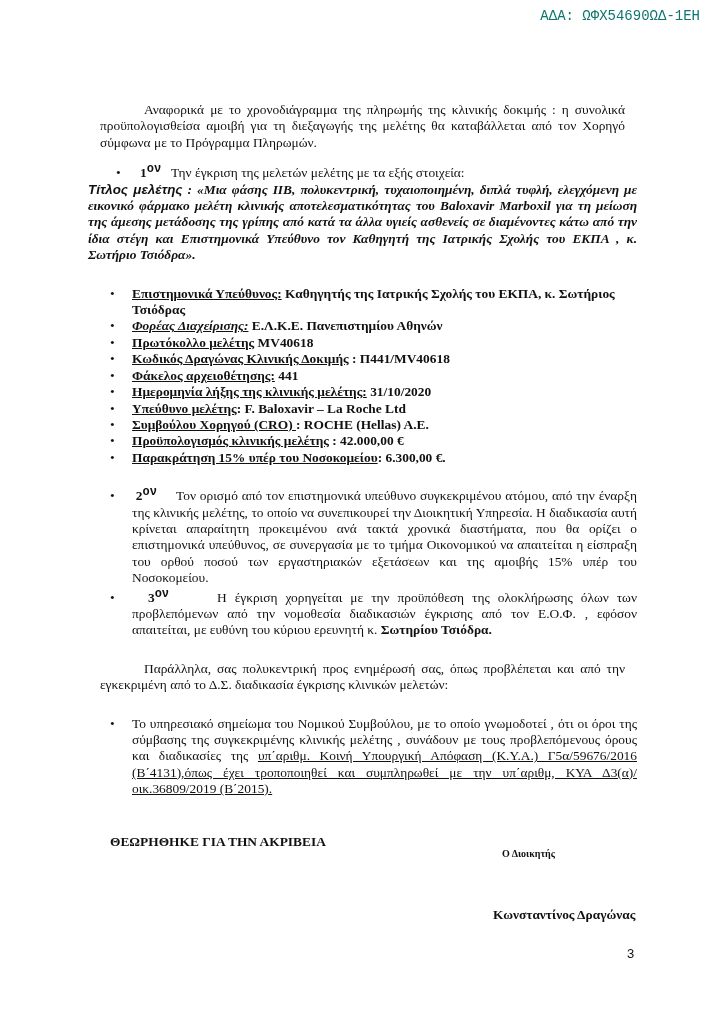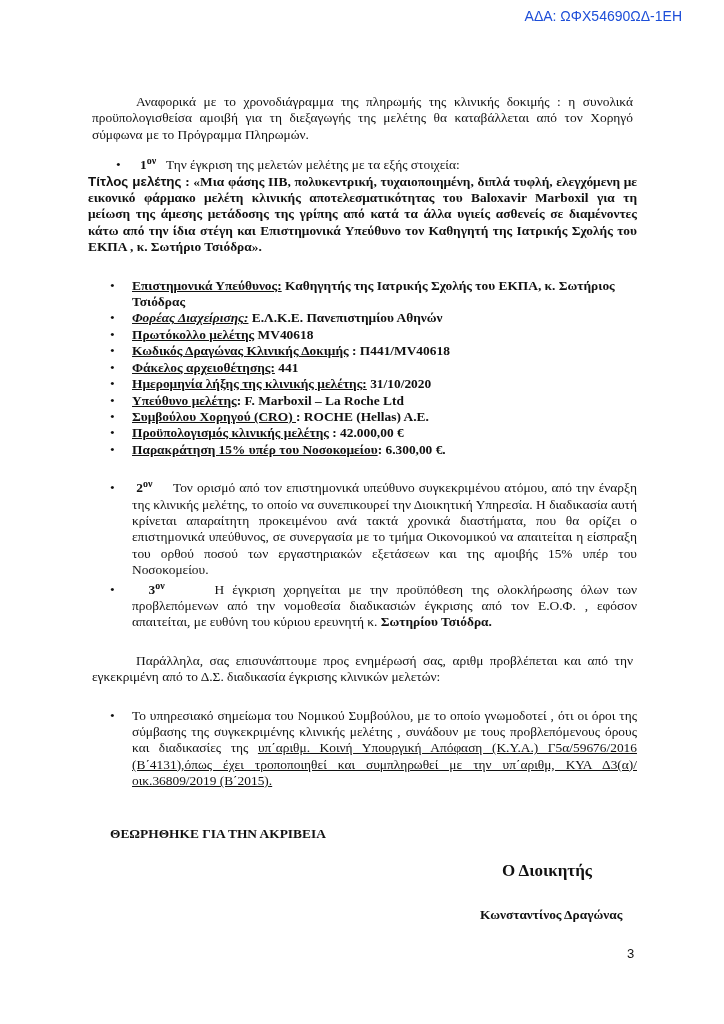--- a/index.html
+++ b/index.html
@@ -1,47 +1,47 @@
 <!DOCTYPE html>
 <html><head>
 <meta charset="utf-8">
 <style>
   html, body { margin: 0; padding: 0; background: #ffffff; }
   body { width: 724px; height: 1024px; position: relative; overflow: hidden;
          font-family: "Liberation Serif", "DejaVu Serif", serif; color: #111; font-size: 13.4px; }
-  .ada { position: absolute; top: 8px; right: 42px; font-family: Liberation Sans, sans-serif;
-         font-size: 14px; color: #1d4ed8; }
+  .ada { position: absolute; top: 8px; right: 24px; font-family: Liberation Mono, monospace;
+         font-size: 14px; color: #0f766e; }
   .page { position: absolute; left: 88px; top: 90px; width: 549px; line-height: 16.4px; }
   .just { text-align: justify; }
   .indent { text-indent: 44px; }
-  p { margin: 4px; }
+  p { margin: 12px; }
   .heading { font-weight: bold; margin: 20px 0 0 38px; }
   .b { font-weight: bold; }
   .u { text-decoration: underline; }
   .bullet-row { position: relative; padding-left: 52px; }
   .bullet-row .dot { position: absolute; left: 28px; top: 0; }
   .item1 { margin-top: 14px; }
-  .title-block { font-weight: bold; text-align: justify; }
+  .title-block { font-weight: bold; text-align: justify; font-style: italic; }
   .title-lbl { font-family: "Liberation Sans", "DejaVu Sans", sans-serif; font-weight: bold; }
   .details { margin-top: 22px; }
   .details .bullet-row { padding-left: 22px; margin-left: 22px; }
   .details .bullet-row .dot { left: 0; }
-  sup { font-size: 10px; vertical-align: super; line-height: 0; }
+  sup { font-size: 12px; vertical-align: super; line-height: 0; font-family: Liberation Mono, monospace; }
   .after { margin-top: 10px; }
   .decision { margin-top: 22px; }
   .decision .bullet-row { padding-left: 22px; margin-left: 22px; }
   .decision .bullet-row .dot { left: 0; }
   .gap { margin-top: 3px; }
   .para2 { margin-top: 22px; }
   .note { margin-top: 22px; }
   .note .bullet-row { padding-left: 22px; margin-left: 22px; }
   .note .bullet-row .dot { left: 0; }
   .verified { margin-top: 36px; font-weight: bold; margin-left: 22px; }
-  .director { position: absolute; left: 502px; top: 848px; font-weight: bold; font-size: 17px; margin-top: 13px; }
-  .signer { position: absolute; left: 480px; top: 907px; font-weight: bold; font-size: 13.4px; }
+  .director { position: absolute; left: 502px; top: 848px; font-weight: bold; font-size: 10px; }
+  .signer { position: absolute; left: 493px; top: 907px; font-weight: bold; font-size: 13.4px; }
   .pagenum { position: absolute; left: 627px; top: 946px; font-family: "Liberation Sans", "DejaVu Sans", sans-serif; font-size: 13px; }
 </style>
 </head>
 <body>
 
 <div class="ada">ΑΔΑ: ΩΦΧ54690ΩΔ-1ΕΗ</div>
 
 <div class="page">
   <p class="just indent">Αναφορικά με το χρονοδιάγραμμα της πληρωμής της κλινικής δοκιμής : η συνολικά προϋπολογισθείσα αμοιβή για τη διεξαγωγής της μελέτης θα καταβάλλεται από τον Χορηγό σύμφωνα με το Πρόγραμμα Πληρωμών.</p>
 
@@ -53,41 +53,41 @@
   </div>
   <div class="title-block"><span class="title-lbl">Τίτλος μελέτης</span><span> : «Μια φάσης ΙΙΒ,  πολυκεντρική, τυχαιοποιημένη, διπλά τυφλή, ελεγχόμενη με εικονικό φάρμακο μελέτη κλινικής αποτελεσματικότητας του Baloxavir Marboxil για τη μείωση της άμεσης μετάδοσης της γρίπης από κατά τα άλλα υγιείς ασθενείς σε διαμένοντες κάτω από την ίδια στέγη  και  Επιστημονικά Υπεύθυνο τον Καθηγητή της Ιατρικής Σχολής του ΕΚΠΑ , κ. Σωτήριο Τσιόδρα».</span></div>
 
   <div class="details">
     <div class="bullet-row"><span class="dot">•</span><span class="b u">Επιστημονικά Υπεύθυνος:</span><span class="b"> Καθηγητής της Ιατρικής Σχολής του ΕΚΠΑ, κ.  Σωτήριος Τσιόδρας</span></div>
     <div class="bullet-row"><span class="dot">•</span><span class="b u" style="font-style:italic">Φορέας Διαχείρισης:</span><span class="b"> Ε.Λ.Κ.Ε. Πανεπιστημίου Αθηνών</span></div>
     <div class="bullet-row"><span class="dot">•</span><span class="b u">Πρωτόκολλο μελέτης</span><span class="b"> MV40618</span></div>
     <div class="bullet-row"><span class="dot">•</span><span class="b u">Κωδικός Δραγώνας Κλινικής Δοκιμής</span><span class="b"> : Π441/MV40618</span></div>
     <div class="bullet-row"><span class="dot">•</span><span class="b u">Φάκελος αρχειοθέτησης:</span><span class="b"> 441</span></div>
     <div class="bullet-row"><span class="dot">•</span><span class="b u">Ημερομηνία λήξης της κλινικής μελέτης:</span><span class="b"> 31/10/2020</span></div>
-    <div class="bullet-row"><span class="dot">•</span><span class="b u">Υπεύθυνο μελέτης</span><span class="b">: F. Marboxil – La Roche Ltd</span></div>
+    <div class="bullet-row"><span class="dot">•</span><span class="b u">Υπεύθυνο μελέτης</span><span class="b">: F. Baloxavir – La Roche Ltd</span></div>
     <div class="bullet-row"><span class="dot">•</span><span class="b u">Συμβούλου Χορηγού (CRO) </span><span class="b"> : ROCHE (Hellas) A.E.</span></div>
     <div class="bullet-row"><span class="dot">•</span><span class="b u">Προϋπολογισμός κλινικής μελέτης</span><span class="b"> : 42.000,00 €</span></div>
     <div class="bullet-row"><span class="dot">•</span><span class="b u">Παρακράτηση 15% υπέρ του Νοσοκομείου</span><span class="b">: 6.300,00 €.</span></div>
   </div>
 
 
   <div class="decision">
     <div class="bullet-row just">
       <span class="dot">•</span>
       &nbsp;<span class="b">2</span><sup class="b">ον</sup>&nbsp;&nbsp;&nbsp;&nbsp;
       <span>Τον ορισμό από τον επιστημονικά υπεύθυνο συγκεκριμένου ατόμου, από την έναρξη της κλινικής μελέτης, το οποίο να συνεπικουρεί την Διοικητική Υπηρεσία.  Η διαδικασία αυτή κρίνεται απαραίτητη προκειμένου ανά τακτά χρονικά διαστήματα, που θα ορίζει ο επιστημονικά υπεύθυνος, σε συνεργασία με το τμήμα Οικονομικού να απαιτείται η είσπραξη του ορθού ποσού των εργαστηριακών εξετάσεων και της αμοιβής 15% υπέρ του Νοσοκομείου.</span>
     </div>
     <div class="bullet-row just gap">
       <span class="dot">•</span>
       &nbsp;&nbsp;<span class="b">3</span><sup class="b">ον</sup>&nbsp;&nbsp;&nbsp;&nbsp;&nbsp;
       <span>Η έγκριση χορηγείται με την προϋπόθεση της ολοκλήρωσης όλων των προβλεπόμενων από την νομοθεσία διαδικασιών έγκρισης από τον Ε.Ο.Φ. , εφόσον απαιτείται, με ευθύνη του κύριου ερευνητή  κ. </span><span class="b">Σωτηρίου Τσιόδρα.</span>
     </div>
   </div>
 
-  <p class="para2 just indent">Παράλληλα, σας επισυνάπτουμε προς ενημέρωσή σας, αριθμ προβλέπεται και από την εγκεκριμένη από το Δ.Σ. διαδικασία έγκρισης κλινικών μελετών:</p>
+  <p class="para2 just indent">Παράλληλα, σας πολυκεντρική προς ενημέρωσή σας, όπως προβλέπεται και από την εγκεκριμένη από το Δ.Σ. διαδικασία έγκρισης κλινικών μελετών:</p>
 
   <div class="note">
     <div class="bullet-row just">
       <span class="dot">•</span>
       <span>Το υπηρεσιακό σημείωμα του Νομικού Συμβούλου, με το οποίο γνωμοδοτεί , ότι οι όροι της σύμβασης της συγκεκριμένης κλινικής μελέτης , συνάδουν με τους προβλεπόμενους όρους και διαδικασίες της  </span><span class="u">υπ΄αριθμ. Κοινή Υπουργική Απόφαση (Κ.Υ.Α.)  Γ5α/59676/2016 (Β΄4131),όπως έχει τροποποιηθεί και συμπληρωθεί με την υπ΄αριθμ, ΚΥΑ Δ3(α)/οικ.36809/2019 (Β΄2015).</span>
     </div>
   </div>
 
   <p class="verified">ΘΕΩΡΗΘΗΚΕ ΓΙΑ ΤΗΝ ΑΚΡΙΒΕΙΑ</p>
 </div>

